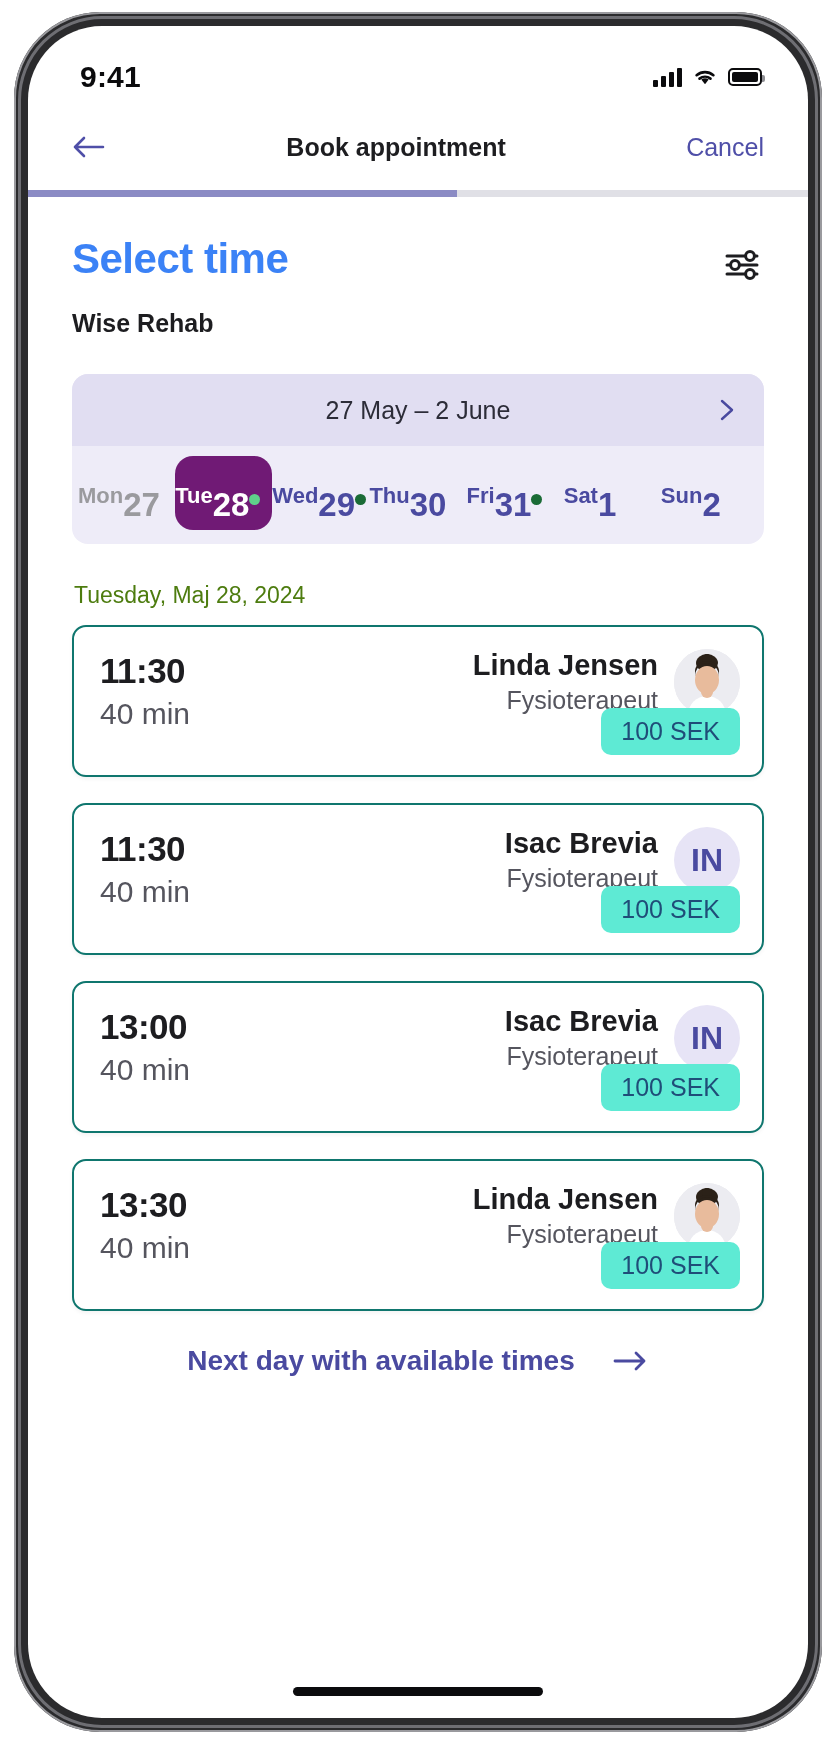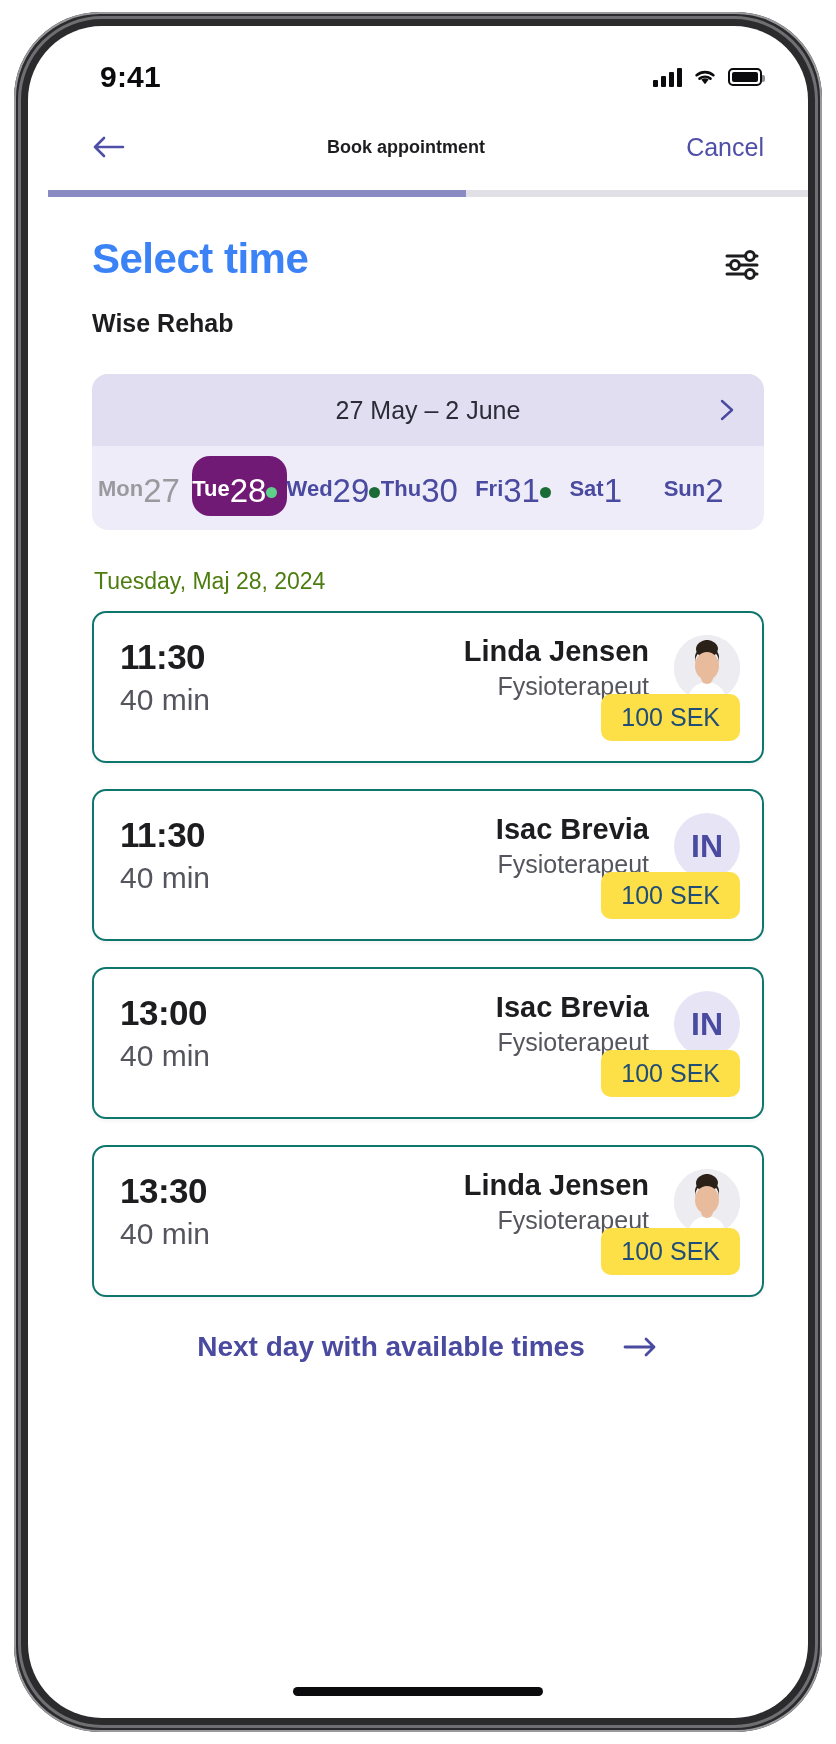--- a/index.html
+++ b/index.html
@@ -25,21 +25,20 @@
     border-radius: 84px;
     border: 3px solid #6e6e73;
     pointer-events: none;
   }
   #screen {
     position: relative;
     width: 780px; height: 1692px;
     border-radius: 74px;
     background: #ffffff;
     overflow: hidden;
-    padding-left: 20px;
   }
   
   .status-bar {
     height: 78px;
     display: flex; align-items: center; justify-content: space-between;
     padding: 24px 46px 0 52px;
   }
   .status-time {
     font-size: 30px; font-weight: bold; color: #0b0b0d;
     letter-spacing: 0.2px;
@@ -59,21 +58,21 @@
     content:""; position:absolute; right:-5px; top:5px;
     width:3px; height:7px; background:#8e8e93; border-radius:0 2px 2px 0;
   }
   .battery span { display:block; height:100%; background:#0b0b0d; border-radius:2px; }
   
   .nav-bar {
     height: 86px;
     display: flex; align-items: center; justify-content: space-between;
     padding: 0 44px;
   }
-  .nav-title { font-size: 18px; font-weight: bold; color: #1d1d20; }
+  .nav-title { font-size: 25px; font-weight: bold; color: #1d1d20; }
   .nav-cancel { font-size: 25px; color: #4f4fa8; cursor: pointer; }
   .back-arrow { width: 34px; height: 26px; cursor: pointer; }
   
   .progress-track { height: 7px; background: #e0e0e6; width: 100%; }
   .progress-fill { height: 100%; background: #8b8bc4; }
   
   .page-head {
     padding: 38px 44px 0 44px;
     display: flex; align-items: flex-start; justify-content: space-between;
   }
@@ -99,21 +98,21 @@
   }
   .days-row {
     display: flex; padding: 10px 6px 14px 6px;
   }
   .day-cell {
     flex: 1; display: flex; flex-direction: row; align-items: center;
     padding: 12px 0 6px 0; border-radius: 18px; cursor: pointer;
   }
   .day-cell.selected { background: #701a75; }
   .day-name { font-size: 22px; font-weight: bold; color: #4a4aa0; }
-  .day-num  { font-size: 33px; font-weight: normal; color: #4a4aa0; margin-top: 4px; }
+  .day-num  { font-size: 33px; font-weight: bold; color: #4a4aa0; margin-top: 18px; }
   .day-cell.disabled .day-name,
   .day-cell.disabled .day-num { color: #9a9a9e; }
   .day-cell.selected .day-name,
   .day-cell.selected .day-num { color: #ffffff; }
   .dot-slot { height: 18px; margin-top: 6px; display: flex; align-items: center; }
   .dot { width: 11px; height: 11px; border-radius: 50%; }
   
   .date-label { font-size: 23px; color: #4d7c0f; padding: 38px 44px 0 46px; }
   
   .slot-list { padding: 16px 44px 0 44px; }
@@ -125,36 +124,36 @@
     box-shadow: 0 2px 4px rgba(0,0,0,0.05);
     height: 152px;
     margin-bottom: 26px;
     cursor: pointer;
   }
   .slot-left { position: absolute; left: 26px; top: 24px; }
   .slot-time { font-size: 35px; font-weight: bold; color: #1d1d20; letter-spacing: -0.5px; }
   .slot-dur  { font-size: 30px; color: #55555e; margin-top: 6px; }
   .slot-right {
     position: absolute; right: 22px; top: 22px;
-    display: flex; align-items: flex-start; gap: 25px;
+    display: flex; align-items: flex-start; gap: 16px;
   }
   .staff-text { text-align: right; }
   .staff-name { font-size: 29px; font-weight: bold; color: #1d1d20; }
   .staff-role { font-size: 25px; color: #55555e; margin-top: 4px; }
   .avatar {
     width: 66px; height: 66px; border-radius: 50%;
     overflow: hidden; flex-shrink: 0;
     display: flex; align-items: center; justify-content: center;
   }
   .avatar.initials { background: #e7e4f6; }
   .avatar.initials span { font-size: 32px; font-weight: bold; color: #4a4aa0; }
   .avatar.photo { background: #e9e9ee; }
   .price-badge {
     position: absolute; right: 22px; bottom: 20px;
-    background: #fde047;
+    background: #5eead4;
     color: #1f4d78;
     font-size: 25px;
     border-radius: 10px;
     padding: 9px 20px;
   }
   
   .next-day {
     margin-top: 34px;
     display: flex; align-items: center; justify-content: center; gap: 36px;
     cursor: pointer;

